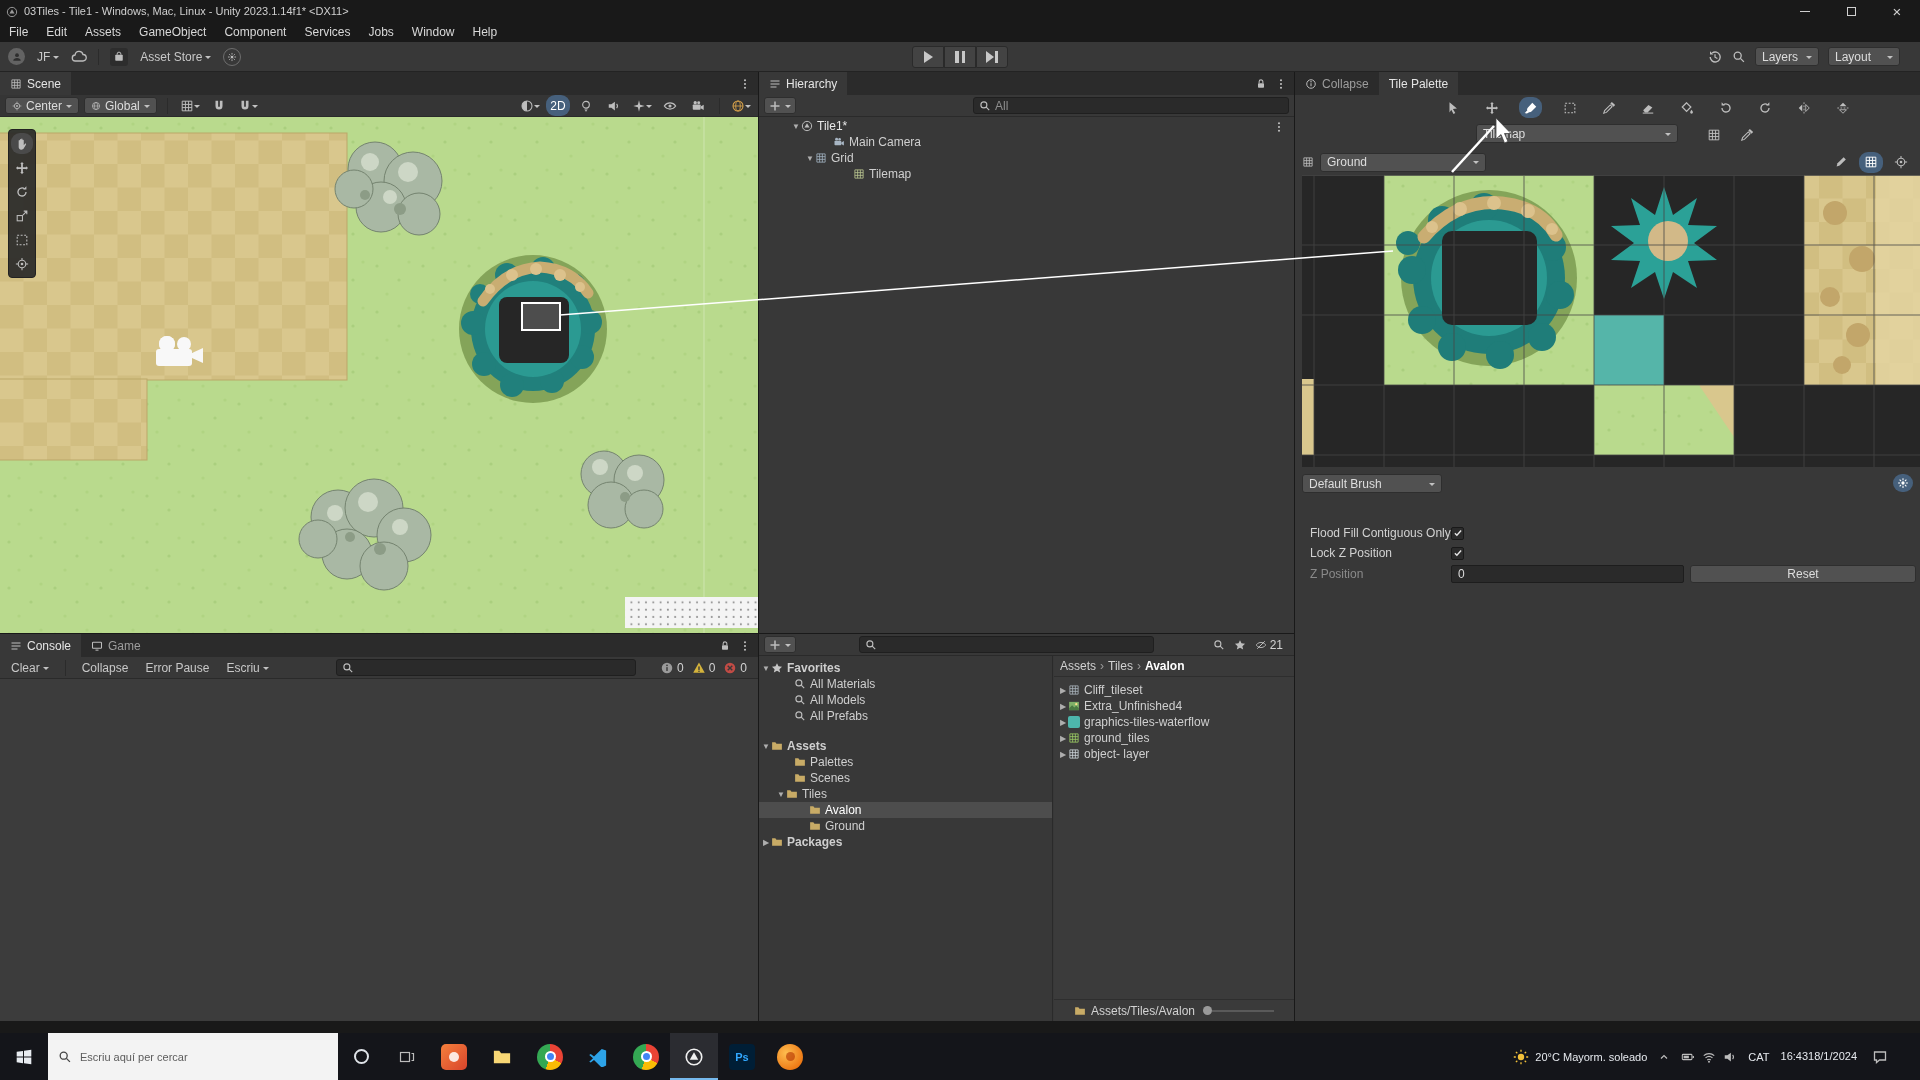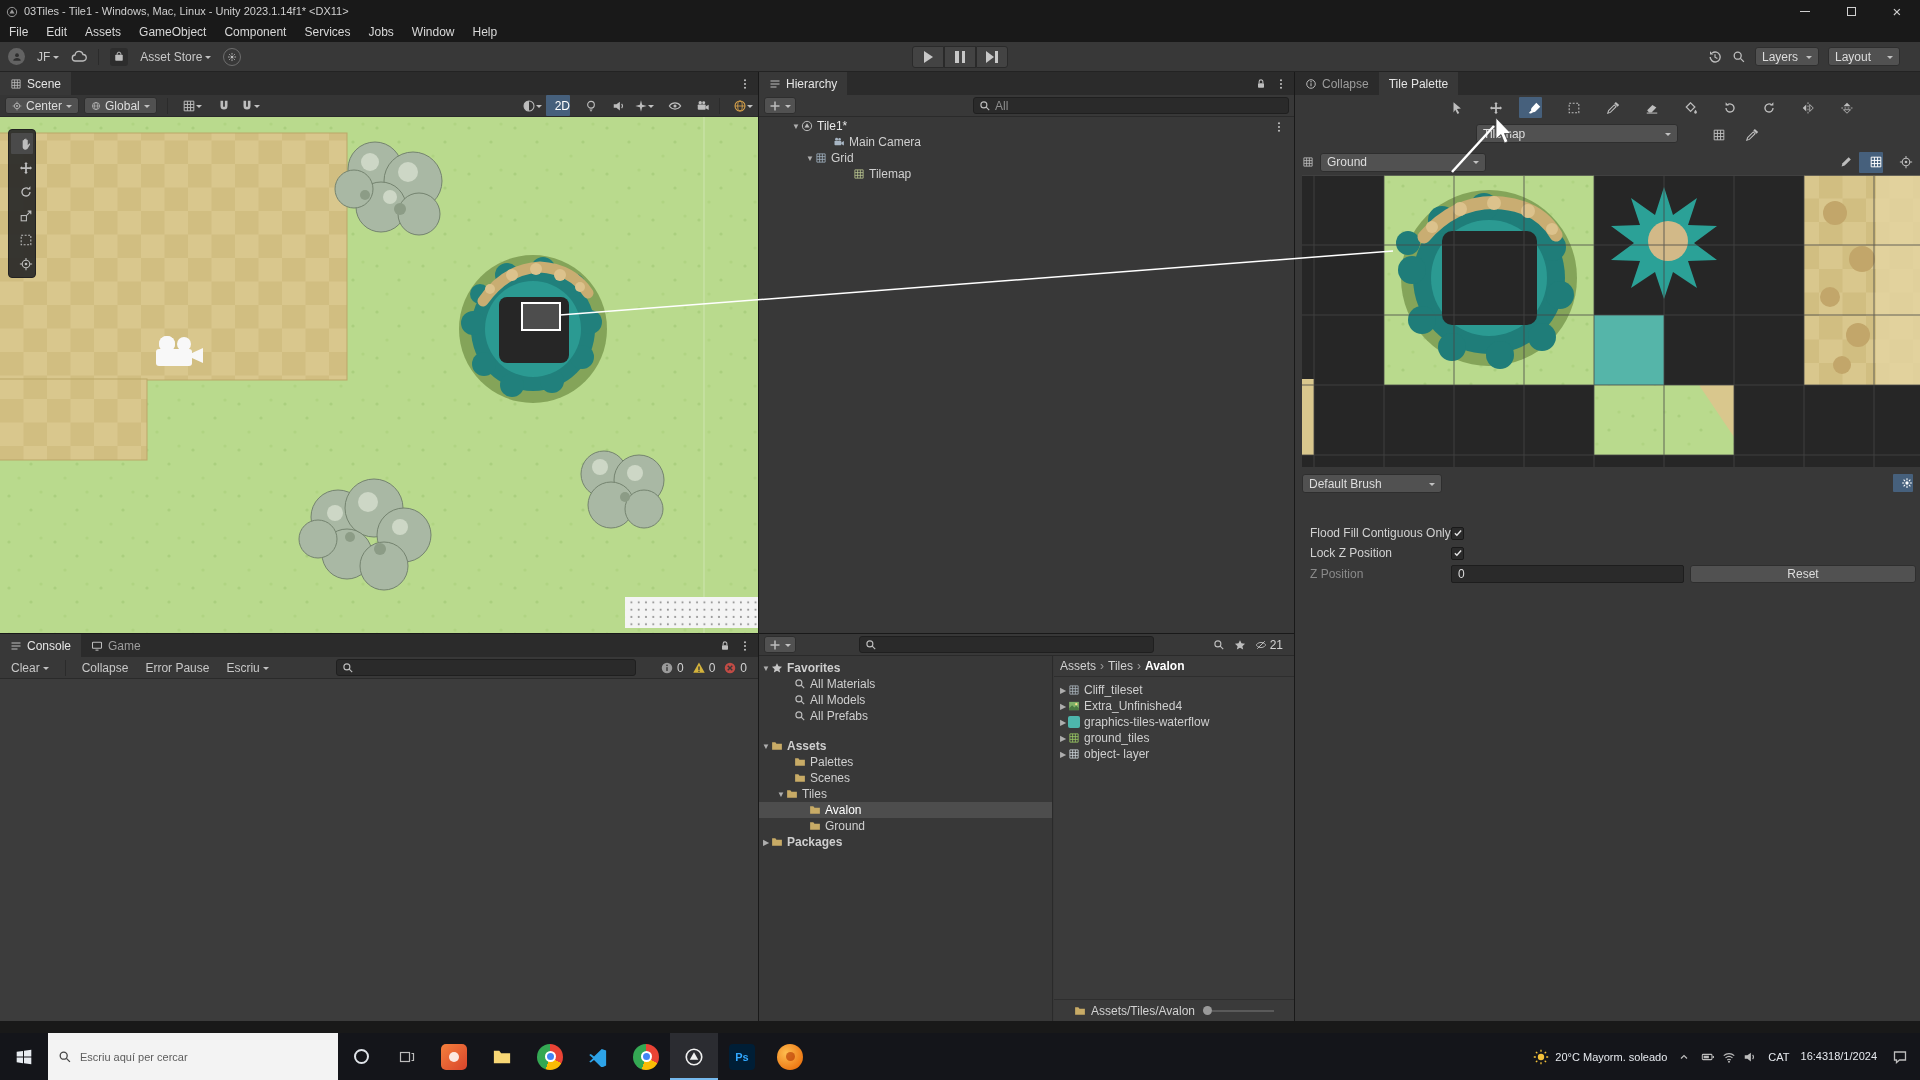--- a/index.html
+++ b/index.html
@@ -11,21 +11,21 @@
 svg.ic{display:inline-block;vertical-align:middle;flex:none;width:14px;height:14px;color:#bdbdbd}
 svg.ic12{width:12px;height:12px}svg.ic10{width:10px;height:10px}svg.ic16{width:16px;height:16px}svg.ic18{width:18px;height:18px}svg.ic20{width:20px;height:20px}
 
 .titlebar{position:absolute;left:0;top:0;width:1920px;height:22px;background:#191919;display:flex;align-items:center;color:#cfcfcf}
 .winbtn{width:46px;height:22px;display:flex;align-items:center;justify-content:center;color:#cfcfcf}
 .menubar{position:absolute;left:0;top:22px;width:1920px;height:20px;background:#191919;display:flex;align-items:center;color:#d8d8d8}
 .menubar span{padding:0 9px;height:20px;display:flex;align-items:center}
 .toolbar{position:absolute;left:0;top:42px;width:1920px;height:30px;background:#383838;border-bottom:1px solid #232323;display:flex;align-items:center}
 .btn{background:#515151;border:1px solid #2e2e2e;border-radius:3px;height:19px;display:inline-flex;align-items:center;padding:0 6px;gap:4px;color:#ddd;white-space:nowrap}
 .tbtn{display:inline-flex;align-items:center;gap:3px;padding:0 6px;height:18px;color:#c8c8c8;white-space:nowrap}
-.ibtn{width:24px;height:21px;border-radius:1px;display:inline-flex;align-items:center;justify-content:flex-end}
+.ibtn{width:24px;height:21px;border-radius:9px;display:inline-flex;align-items:center;justify-content:center}
 .ibtn.on{background:#46607c}
 .sep{width:1px;height:16px;background:#2b2b2b;margin:0 5px}
 .search{background:#2a2a2a;border:1px solid #1f1f1f;border-radius:3px;height:17px;display:flex;align-items:center;padding:0 5px;gap:4px;color:#8e8e8e}
 
 .panel{position:absolute;background:#383838;display:flex;flex-direction:column}
 .tabbar{height:23px;background:#2b2b2b;display:flex;align-items:stretch;flex:none}
 .tab{display:flex;align-items:center;gap:5px;padding:0 10px;color:#9d9d9d}
 .tab.on{background:#383838;color:#e4e4e4}
 .tabbar .trail{margin-left:auto;display:flex;align-items:center;gap:8px;padding-right:7px}
 .ptoolbar{height:22px;background:#383838;border-bottom:1px solid #2a2a2a;display:flex;align-items:center;padding:0 5px;gap:5px;flex:none}
@@ -1172,21 +1172,21 @@
       </span>
     <span class="tslot">
         <span class="appico" style="background:#001e36;border-radius:4px;color:#31a8ff;font-weight:bold;font-size:11px">Ps</span>
       </span>
     <span class="tslot">
         <span class="appico round" style="background:radial-gradient(circle at 35% 35%,#ffbd4f,#e66000)">
           <span style="width:9px;height:9px;background:#b33000;border-radius:50%;opacity:.6"></span>
         </span>
       </span>
     <span style="flex:1"></span>
-    <span class="tray" style="gap:7px;padding-right:4px">
+    <span class="tray" style="gap:7px;padding-right:24px">
       <span class="row" style="gap:6px">
         <svg class="ic ic16" style="color:#f3c13a">
             <use href="#i-sun"></use>
           </svg>
         <span class="small">20°C Mayorm. soleado</span>
       </span>
       <span style="padding:0 4px"><svg class="ic ic12">
             <use href="#i-chevup"></use>
           </svg></span>
       <span><svg class="ic">

